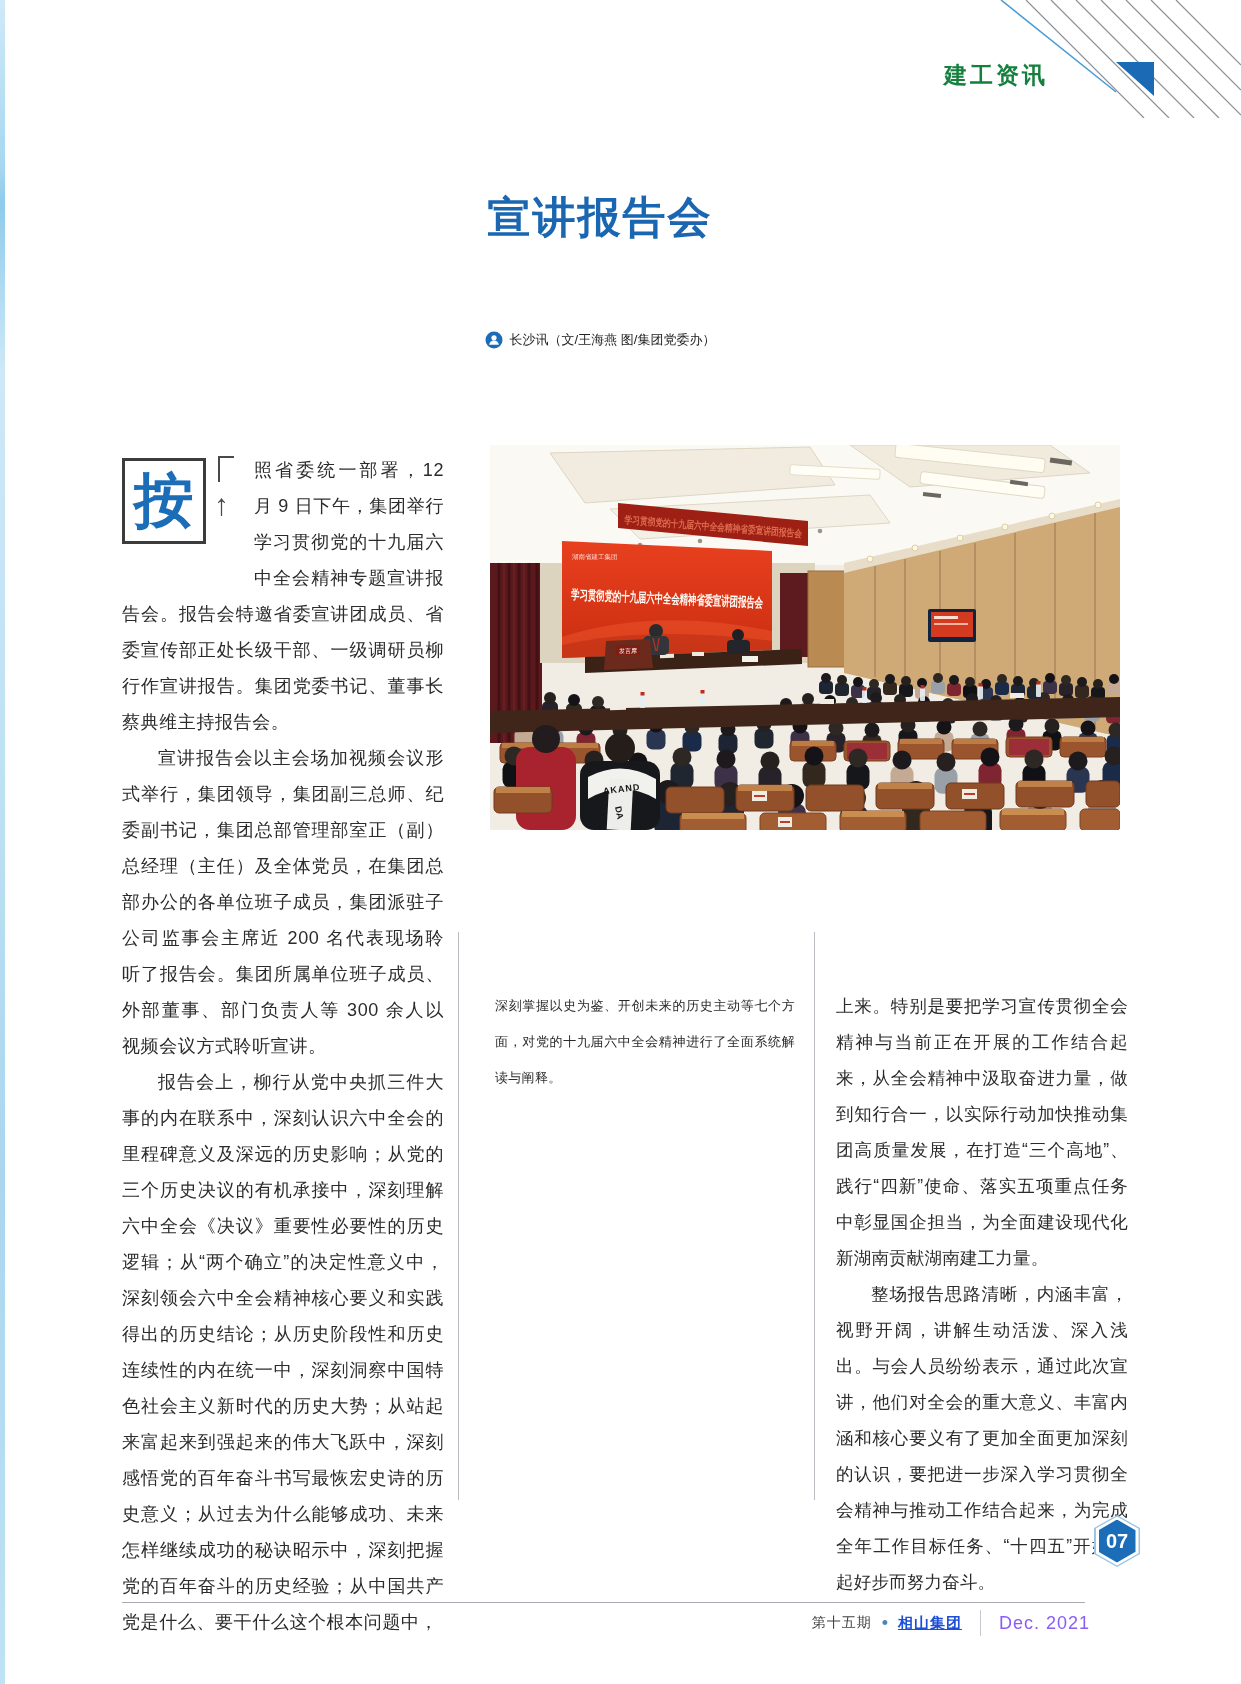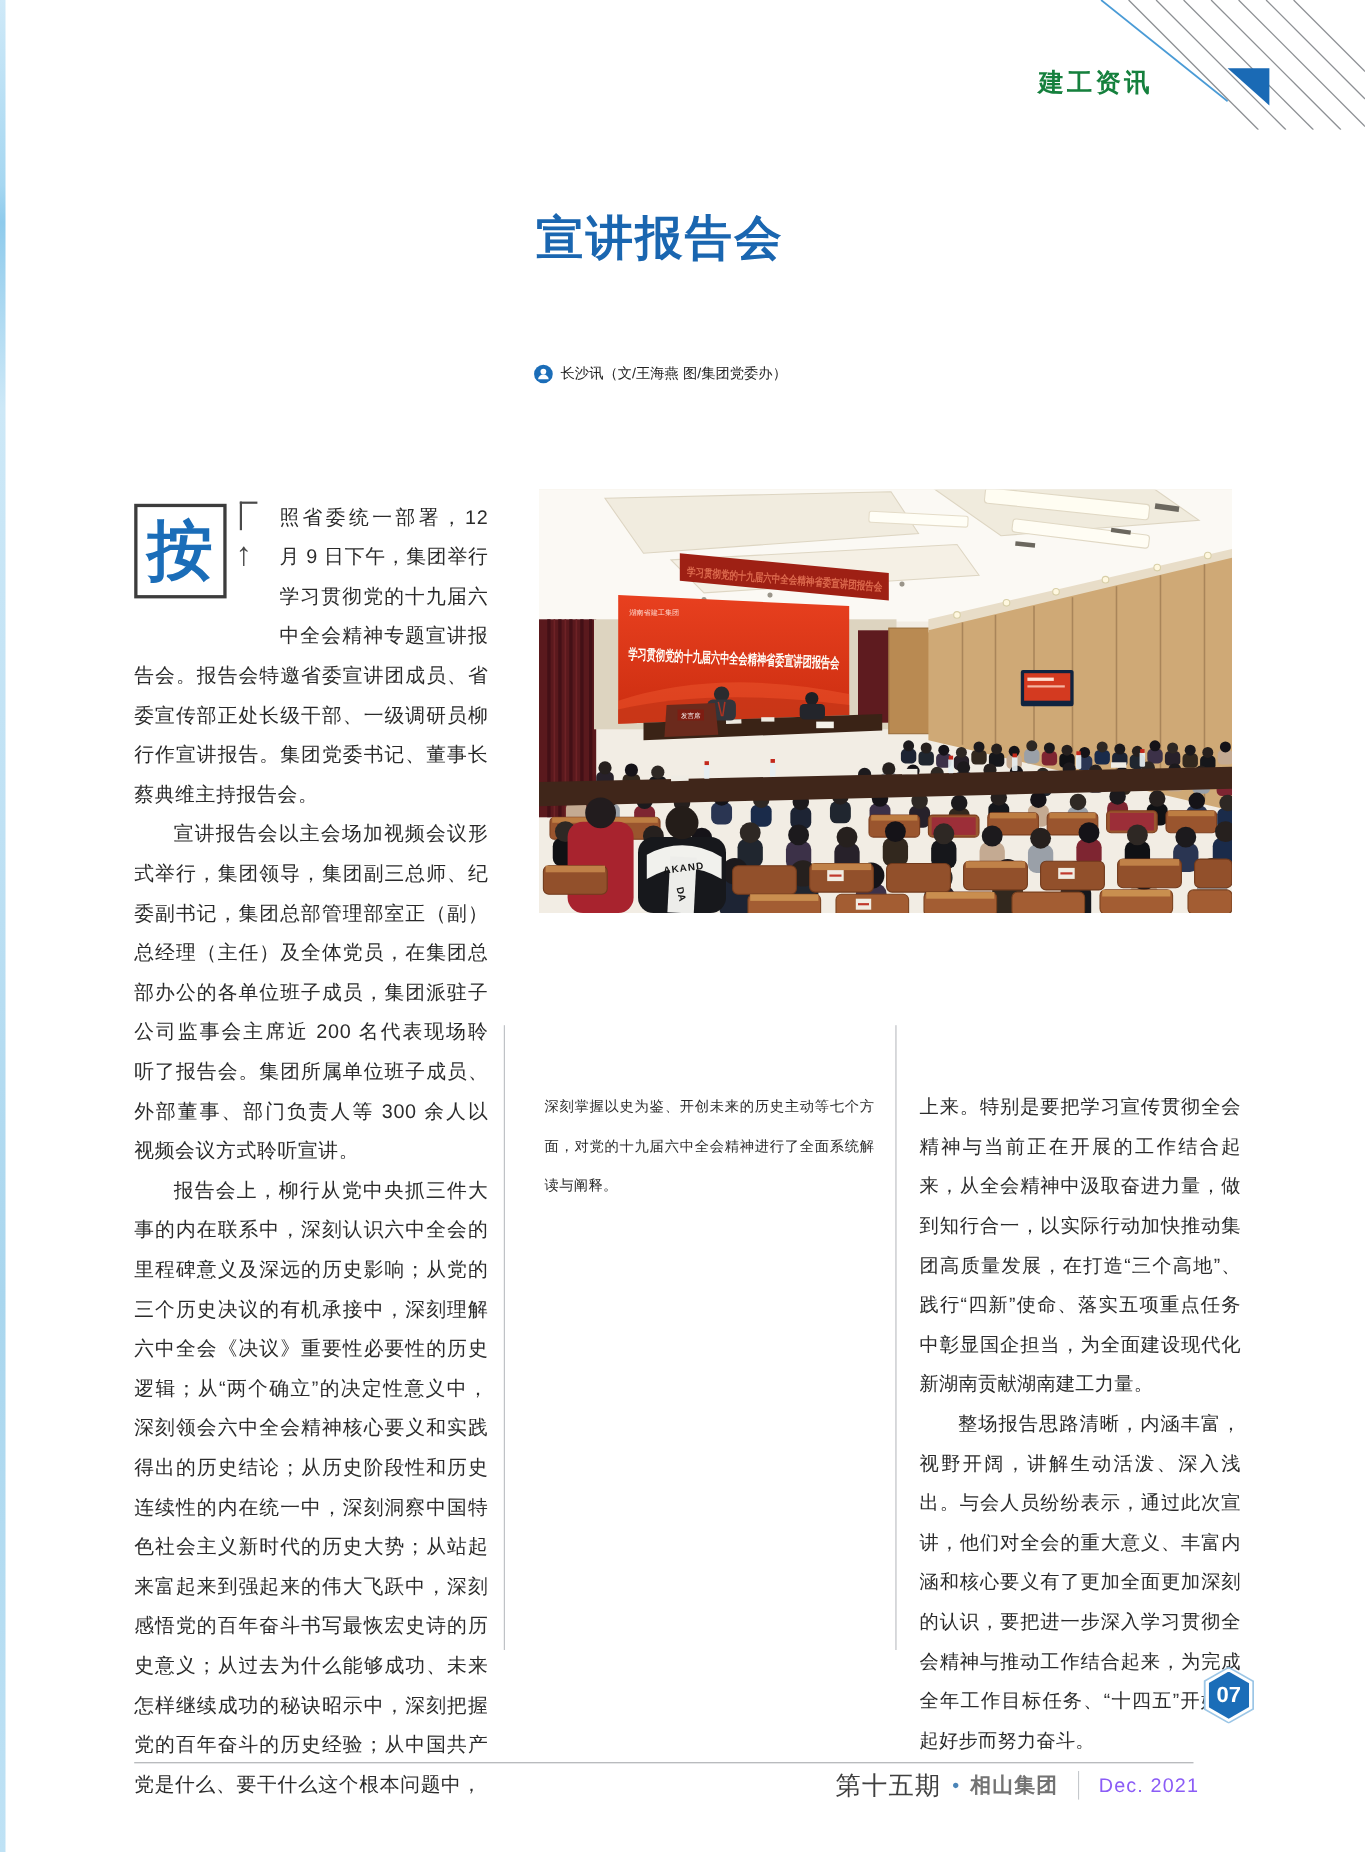--- a/index.html
+++ b/index.html
@@ -43,23 +43,23 @@
   .dc-arrow{position:absolute;left:92px;top:34px;font-size:30px;color:#4a4a4a;line-height:30px;}
 
   
   .photo{left:490px;top:445px;width:630px;height:385px;background:#f2ede4;overflow:hidden;}
   .photo svg{display:block;}
 
   
   .footer-line{left:122px;top:1602px;width:963px;height:1px;background:#a8abaf;}
   .footer-meta{left:700px;top:1606px;width:390px;height:34px;display:flex;align-items:center;
     justify-content:flex-end;gap:0;}
-  .f-issue{font-size:23px;color:#3f3f3f;letter-spacing:1px;}
+  .f-issue{font-size:14px;color:#3f3f3f;letter-spacing:1px;}
   .f-sep{color:#4b85b8;margin:0 10px;font-size:18px;}
-  .f-brand{font-size:19px;color:#737373;font-weight:bold;letter-spacing:1px;}
+  .f-brand{font-size:15px;color:#1d4ed8;font-weight:bold;letter-spacing:1px;text-decoration:underline;}
   .f-vdiv{width:1px;height:26px;background:#c5c8cc;margin:0 18px;}
   .f-date{font-size:18px;color:#8b5cf6;letter-spacing:1px;}
   .hexwrap{left:1094px;top:1515px;width:46px;height:52px;}
   .hex{position:absolute;clip-path:polygon(50% 0,100% 25%,100% 75%,50% 100%,0 75%,0 25%);}
   .hex-outline{left:0;top:0;width:46px;height:52px;background:#9cc6e6;}
   .hex-white{left:1.5px;top:1.5px;width:43px;height:49px;background:#ffffff;}
   .hex-core{left:4.5px;top:4.5px;width:37px;height:43px;background:var(--accent,#1b6db8);
     display:flex;align-items:center;justify-content:center;color:#fff;font-size:20px;
     font-weight:bold;}
 </style>

